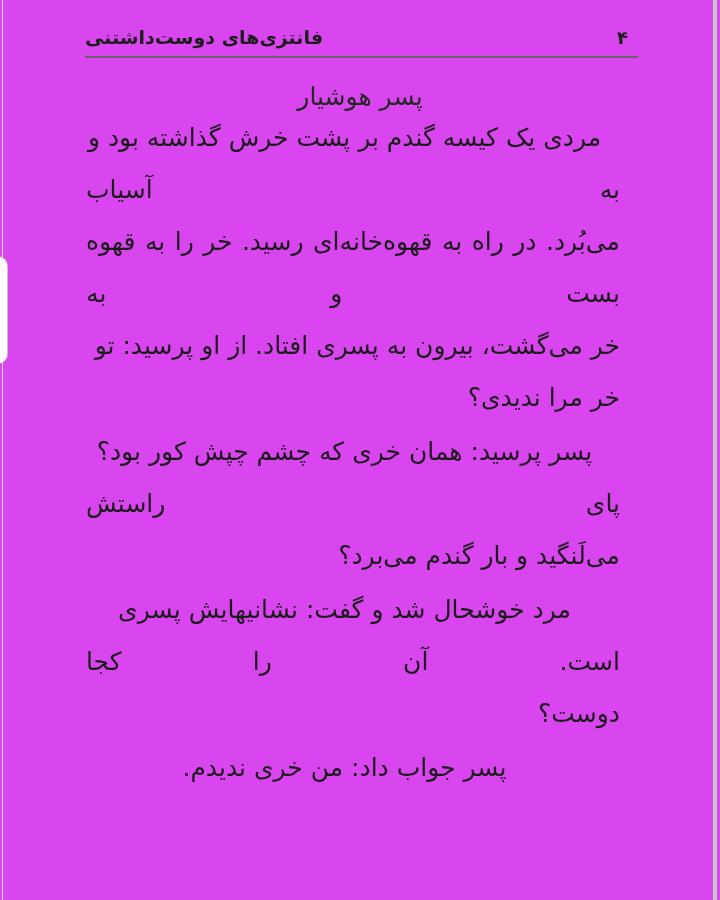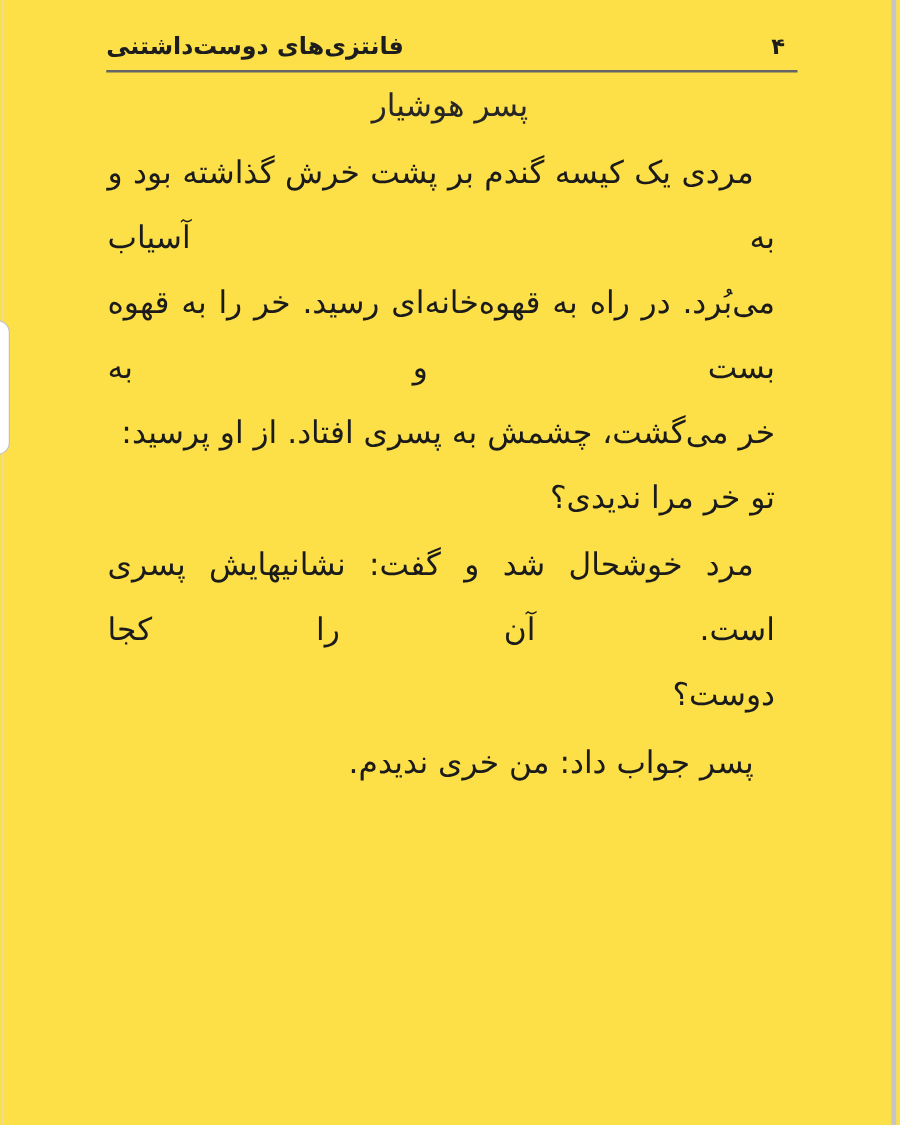--- a/index.html
+++ b/index.html
@@ -4,21 +4,21 @@
 <style>
   html, body {
     margin: 0;
     padding: 0;
     background: #ffffff;
   }
   .page {
     position: relative;
     width: 720px;
     height: 900px;
-    background: #fde047;
+    background: #d946ef;
     overflow: hidden;
     font-family: "DejaVu Sans", sans-serif;
   }
   
   .left-hairline {
     position: absolute;
     left: 2px; top: 0; bottom: 0;
     width: 1px;
     background: #ddd9d4;
   }
@@ -55,21 +55,21 @@
   .header-rule {
     position: absolute;
     left: 85px; top: 56px;
     width: 553px; height: 2px;
     background: #646464;
   }
   
   .story-title {
     position: absolute;
     left: 0; right: 0; top: 70px;
-    margin: 0;
+    margin: 12px;
     text-align: center;
     font-size: 25px;
     font-weight: normal;
     color: #262626;
     direction: rtl;
   }
   
   .body-text {
     position: absolute;
     left: 86px; right: 100px; top: 112px;
@@ -88,20 +88,21 @@
   .line {
     display: block;
     text-align: right;
   }
   .line.justify {
     text-align: justify;
     text-align-last: justify;
   }
   .line.first {
     text-indent: 17px;
+    text-align: center;
   }
 </style>
 </head>
 <body>
 
 <div class="page">
 
   <div class="left-hairline"></div>
   <div class="edge-tab"></div>
   <div class="right-strip"></div>
@@ -111,21 +112,25 @@
   <div class="page-number">۴</div>
 
   <div class="header-rule"></div>
 
   <h1 class="story-title">پسر هوشیار</h1>
 
   <main class="body-text">
     <p>
       <span class="line justify first">مردی یک کیسه گندم بر پشت خرش گذاشته بود و به آسیاب</span>
       <span class="line justify">می‌بُرد. در راه به قهوه‌خانه‌ای رسید. خر را به قهوه بست و به</span>
-      <span class="line">خر می‌گشت، چشمش به پسری افتاد. از او پرسید: تو خر مرا ندیدی؟</span>
+      <span class="line">خر می‌گشت، بیرون به پسری افتاد. از او پرسید: تو خر مرا ندیدی؟</span>
+    </p>
+    <p>
+      <span class="line justify first">پسر پرسید: همان خری که چشم چپش کور بود؟ پای راستش</span>
+      <span class="line">می‌لَنگید و بار گندم می‌برد؟</span>
     </p>
     <p>
       <span class="line justify first">مرد خوشحال شد و گفت: نشانیهایش پسری است. آن را کجا</span>
       <span class="line">دوست؟</span>
     </p>
     <p>
       <span class="line first">پسر جواب داد: من خری ندیدم.</span>
     </p>
 
   </main>

